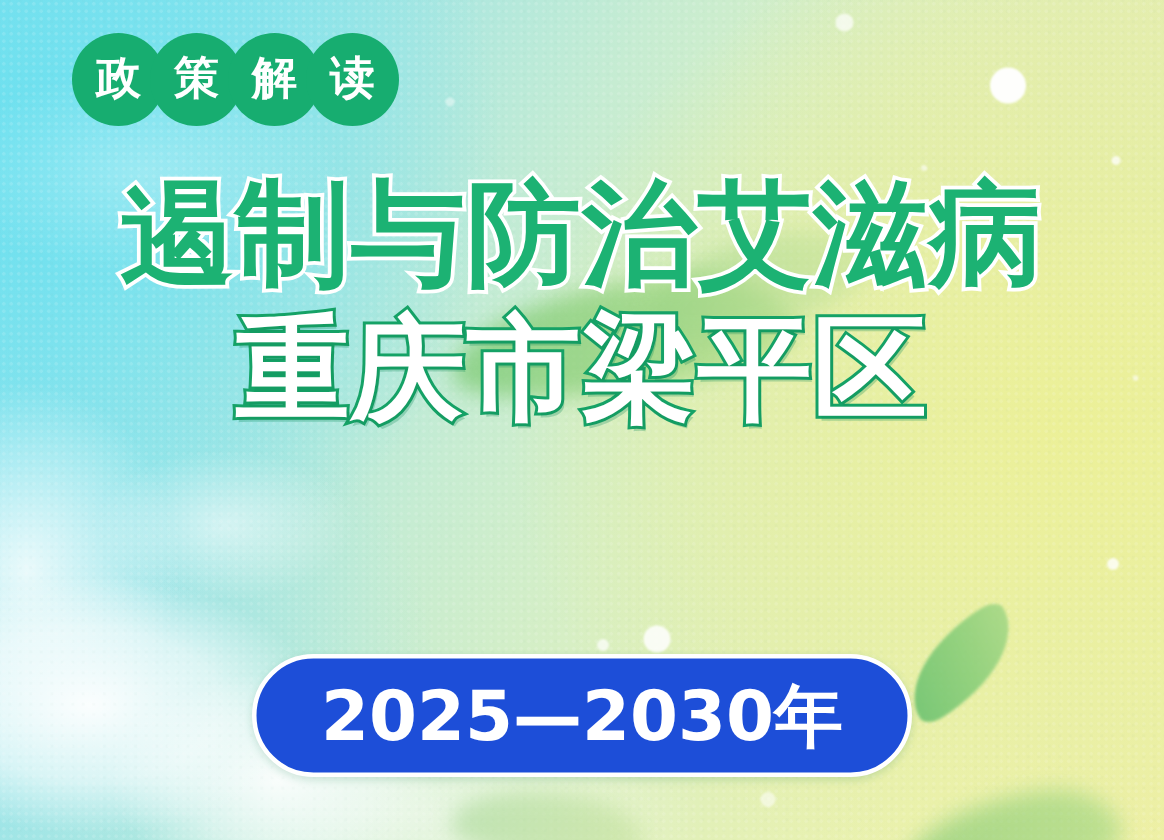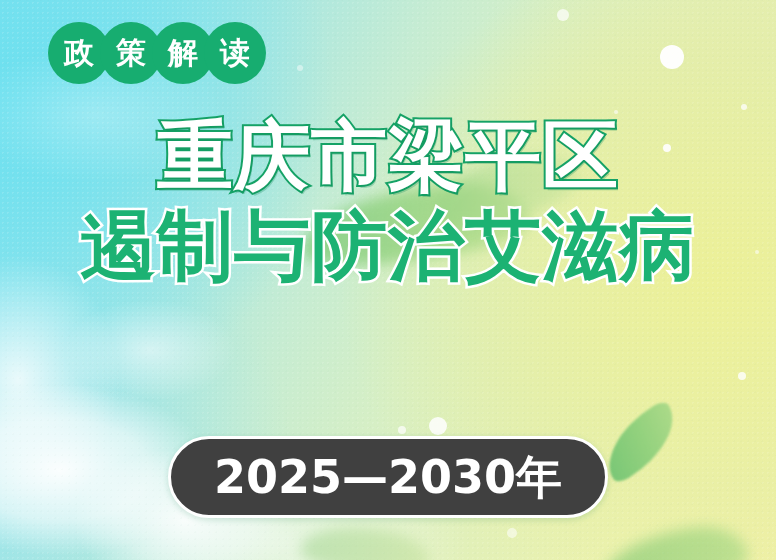--- a/index.html
+++ b/index.html
@@ -185,21 +185,21 @@
     font-size: 74px;
     font-style: italic;
   }
 
   
   #year-pill {
     position: absolute;
     left: 168px; top: 436px;
     width: 440px; height: 82px;
     border-radius: 44px;
-    background: #404040;
+    background: #1d4ed8;
     border: 3px solid #ffffff;
     box-sizing: border-box;
     display: flex;
     align-items: center;
     justify-content: center;
     z-index: 7;
     box-shadow: 0 2px 6px rgba(20,120,80,.18);
   }
   #year-pill-label {
     color: #ffffff;
@@ -244,21 +244,21 @@
     </div>
 
   <div id="policy-badge">
     <span class="policy-circle">政</span>
     <span class="policy-circle">策</span>
     <span class="policy-circle">解</span>
     <span class="policy-circle">读</span>
   </div>
 
   <div id="headline">
+    <div class="title-line" id="title-line-2">遏制与防治艾滋病</div>
     <div class="title-line" id="title-line-1">重庆市梁平区</div>
-    <div class="title-line" id="title-line-2">遏制与防治艾滋病</div>
   </div>
 
   <div id="year-pill">
     <span id="year-pill-label">2025—2030年</span>
   </div>
 
 </div>
 
 </body></html>

